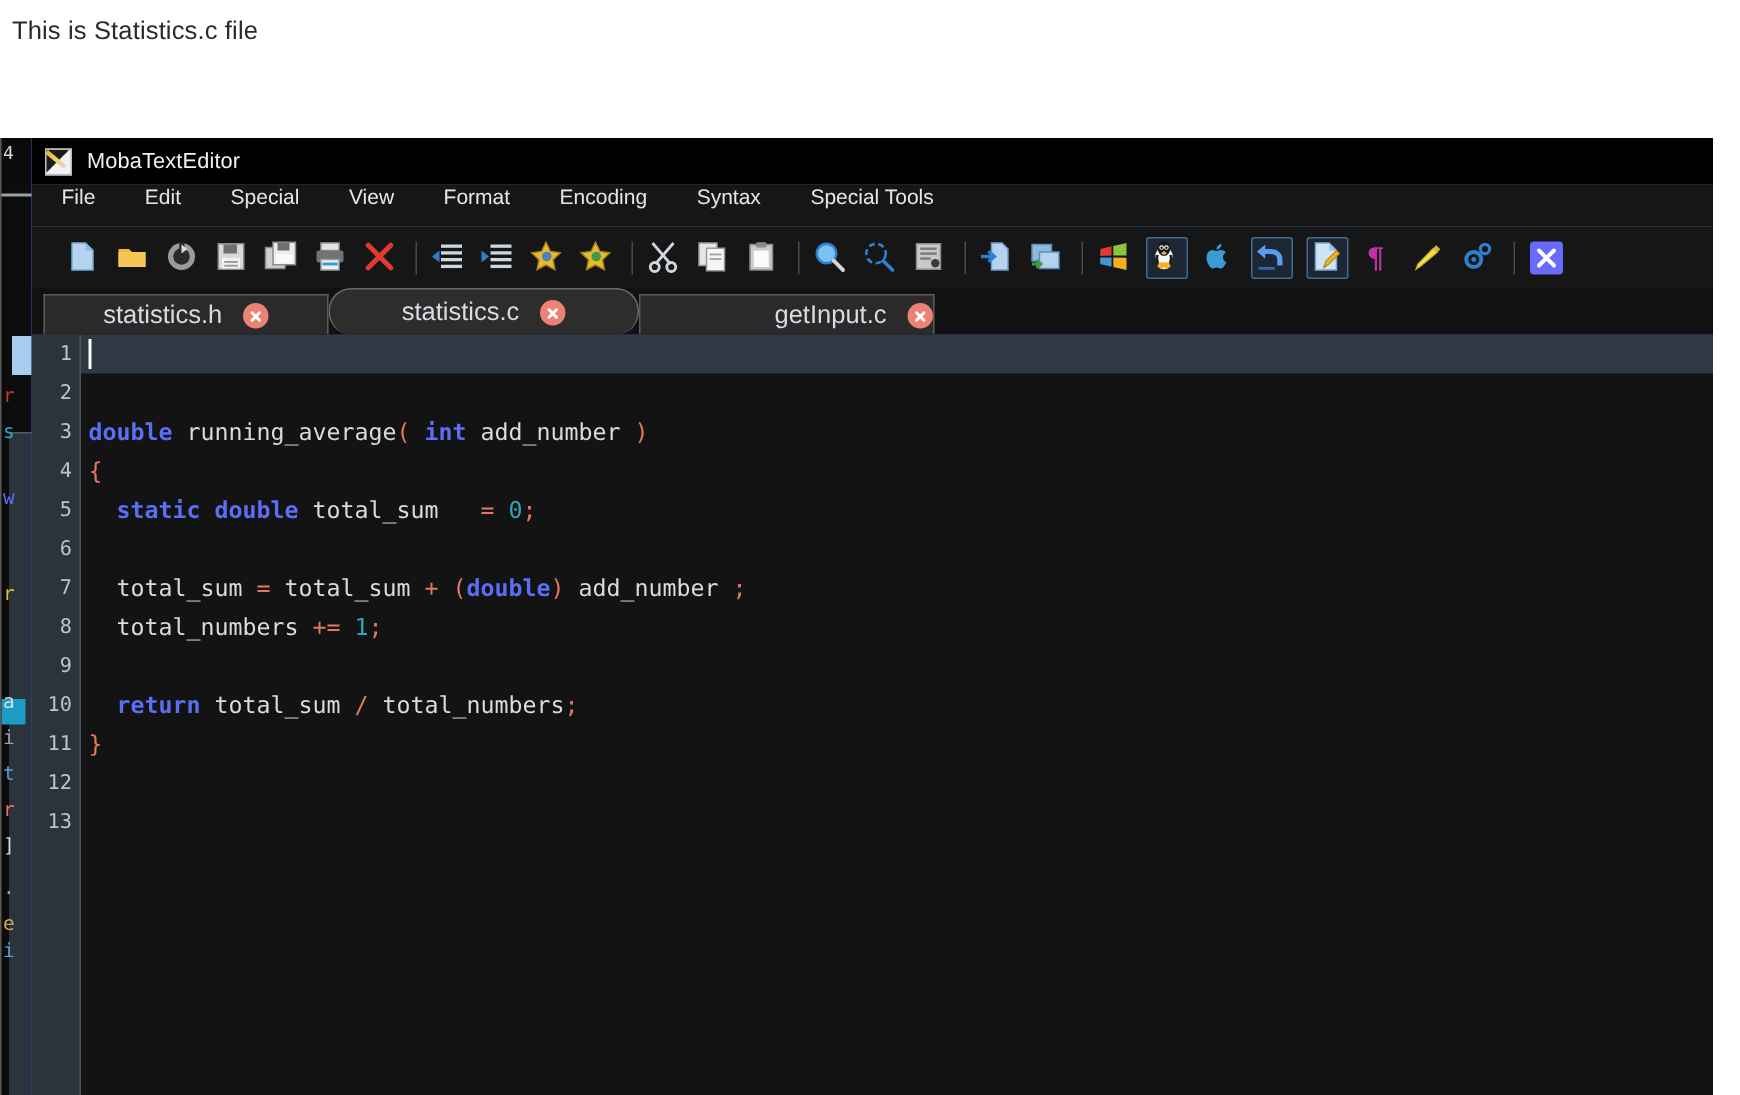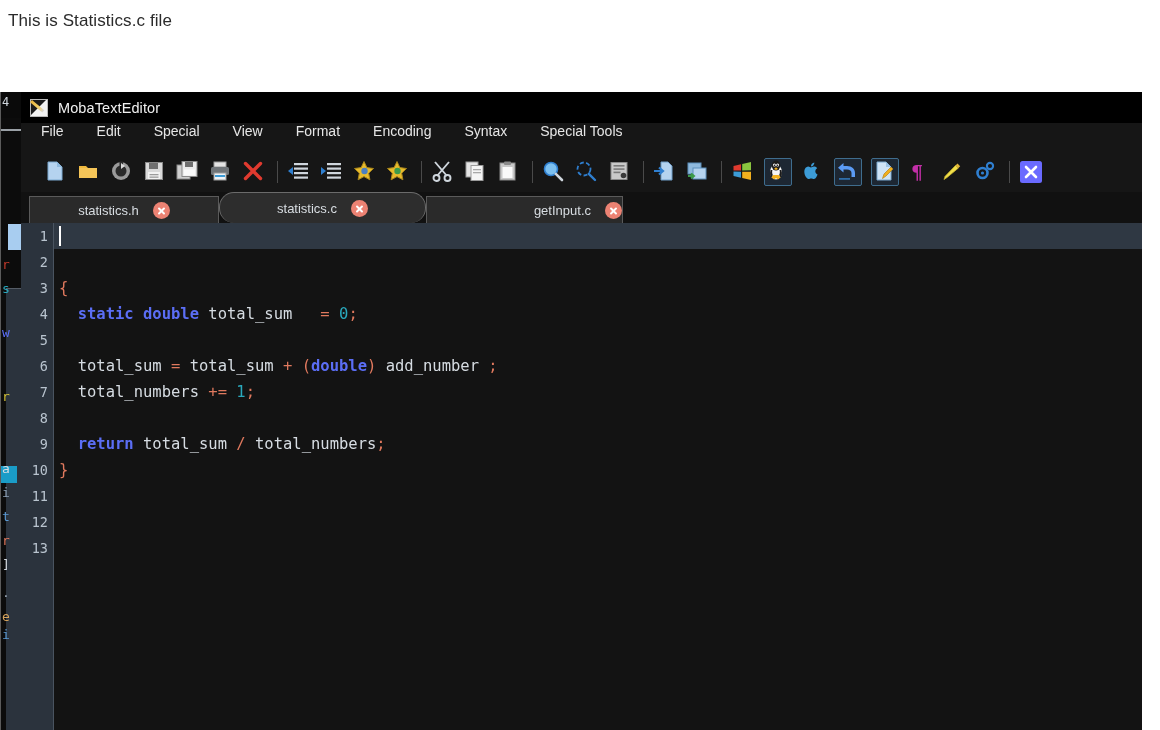--- a/index.html
+++ b/index.html
@@ -193,21 +193,21 @@
     box-sizing: border-box;
   }
   .tab.active {
     height: 31px;
     background: #2d2d2d;
     border-color: #6b6b6b;
     border-radius: 15px;
   }
   .tab-label {
     color: #d8dde2;
-    font-size: 13px;
+    font-size: 17px;
     font-family: "Liberation Sans", sans-serif;
     white-space: nowrap;
   }
   .tab-close {
     width: 17px; height: 17px;
     border-radius: 50%;
     background: #ec8273;
     margin-left: 14px;
     position: relative;
     flex: none;
@@ -582,20 +582,21 @@
           <div class="gutter-line">9</div>
           <div class="gutter-line">10</div>
           <div class="gutter-line">11</div>
           <div class="gutter-line">12</div>
           <div class="gutter-line">13</div>
         </div>
       <div class="code-area" id="code-area">
         <div class="cursor"></div>
       <div class="code-line">&nbsp;</div>
           <div class="code-line">&nbsp;</div>
+          <div class="code-line"><span class="kw">double</span><span class="id"> running_average</span><span class="pun">(</span><span class="id"> </span><span class="kw">int</span><span class="id"> add_number </span><span class="pun">)</span></div>
           <div class="code-line"><span class="pun">{</span></div>
           <div class="code-line"><span class="id">  </span><span class="kw">static</span><span class="id"> </span><span class="kw">double</span><span class="id"> total_sum   </span><span class="pun">=</span><span class="id"> </span><span class="num">0</span><span class="pun">;</span></div>
           <div class="code-line">&nbsp;</div>
           <div class="code-line"><span class="id">  total_sum </span><span class="pun">=</span><span class="id"> total_sum </span><span class="pun">+</span><span class="id"> </span><span class="pun">(</span><span class="kw">double</span><span class="pun">)</span><span class="id"> add_number </span><span class="pun">;</span></div>
           <div class="code-line"><span class="id">  total_numbers </span><span class="pun">+=</span><span class="id"> </span><span class="num">1</span><span class="pun">;</span></div>
           <div class="code-line">&nbsp;</div>
           <div class="code-line"><span class="id">  </span><span class="kw">return</span><span class="id"> total_sum </span><span class="pun">/</span><span class="id"> total_numbers</span><span class="pun">;</span></div>
           <div class="code-line"><span class="pun">}</span></div>
           <div class="code-line">&nbsp;</div>
         </div>

